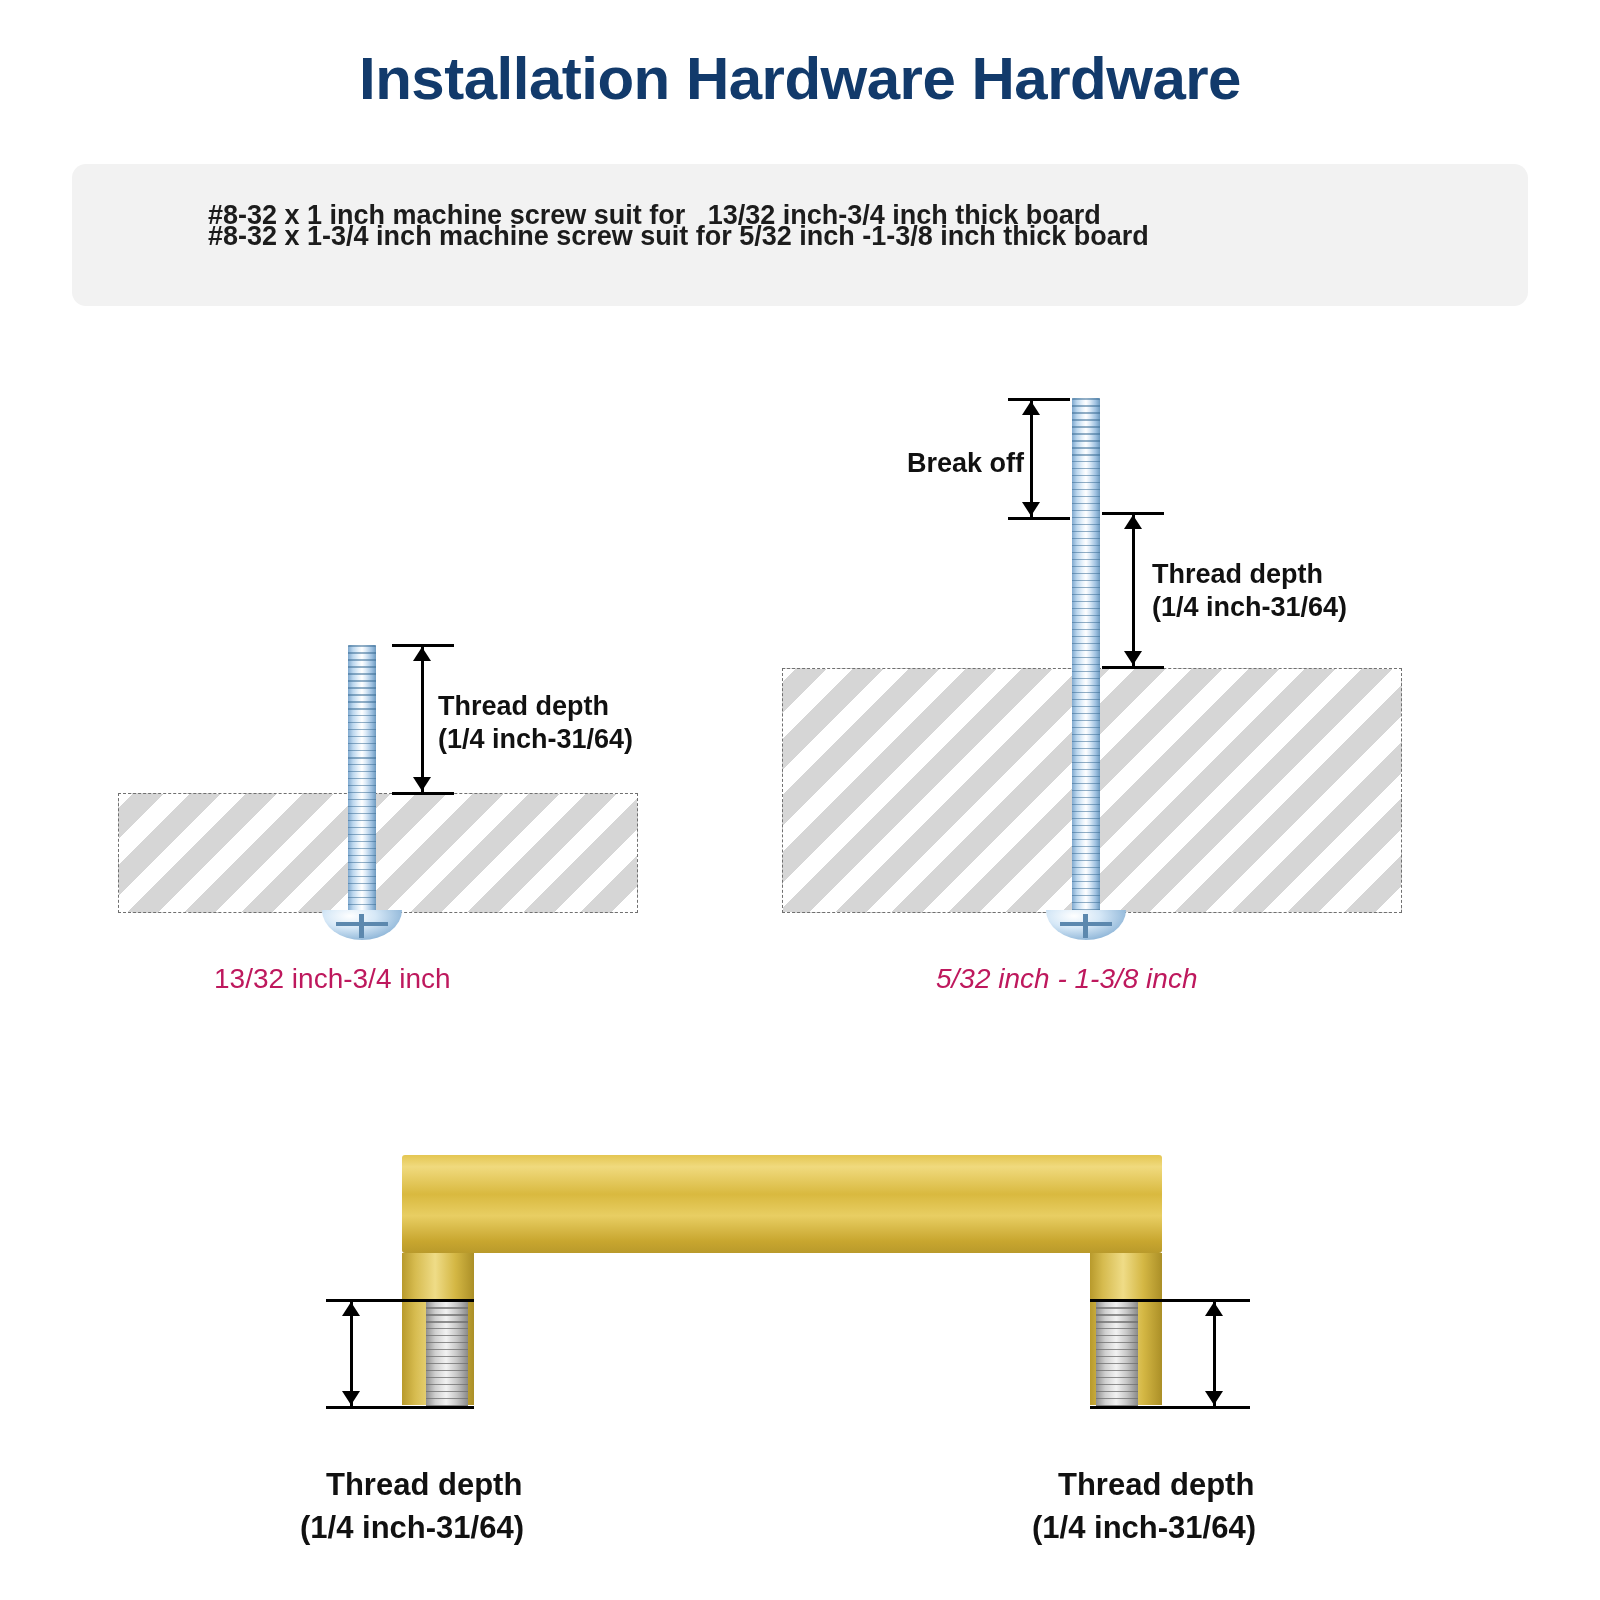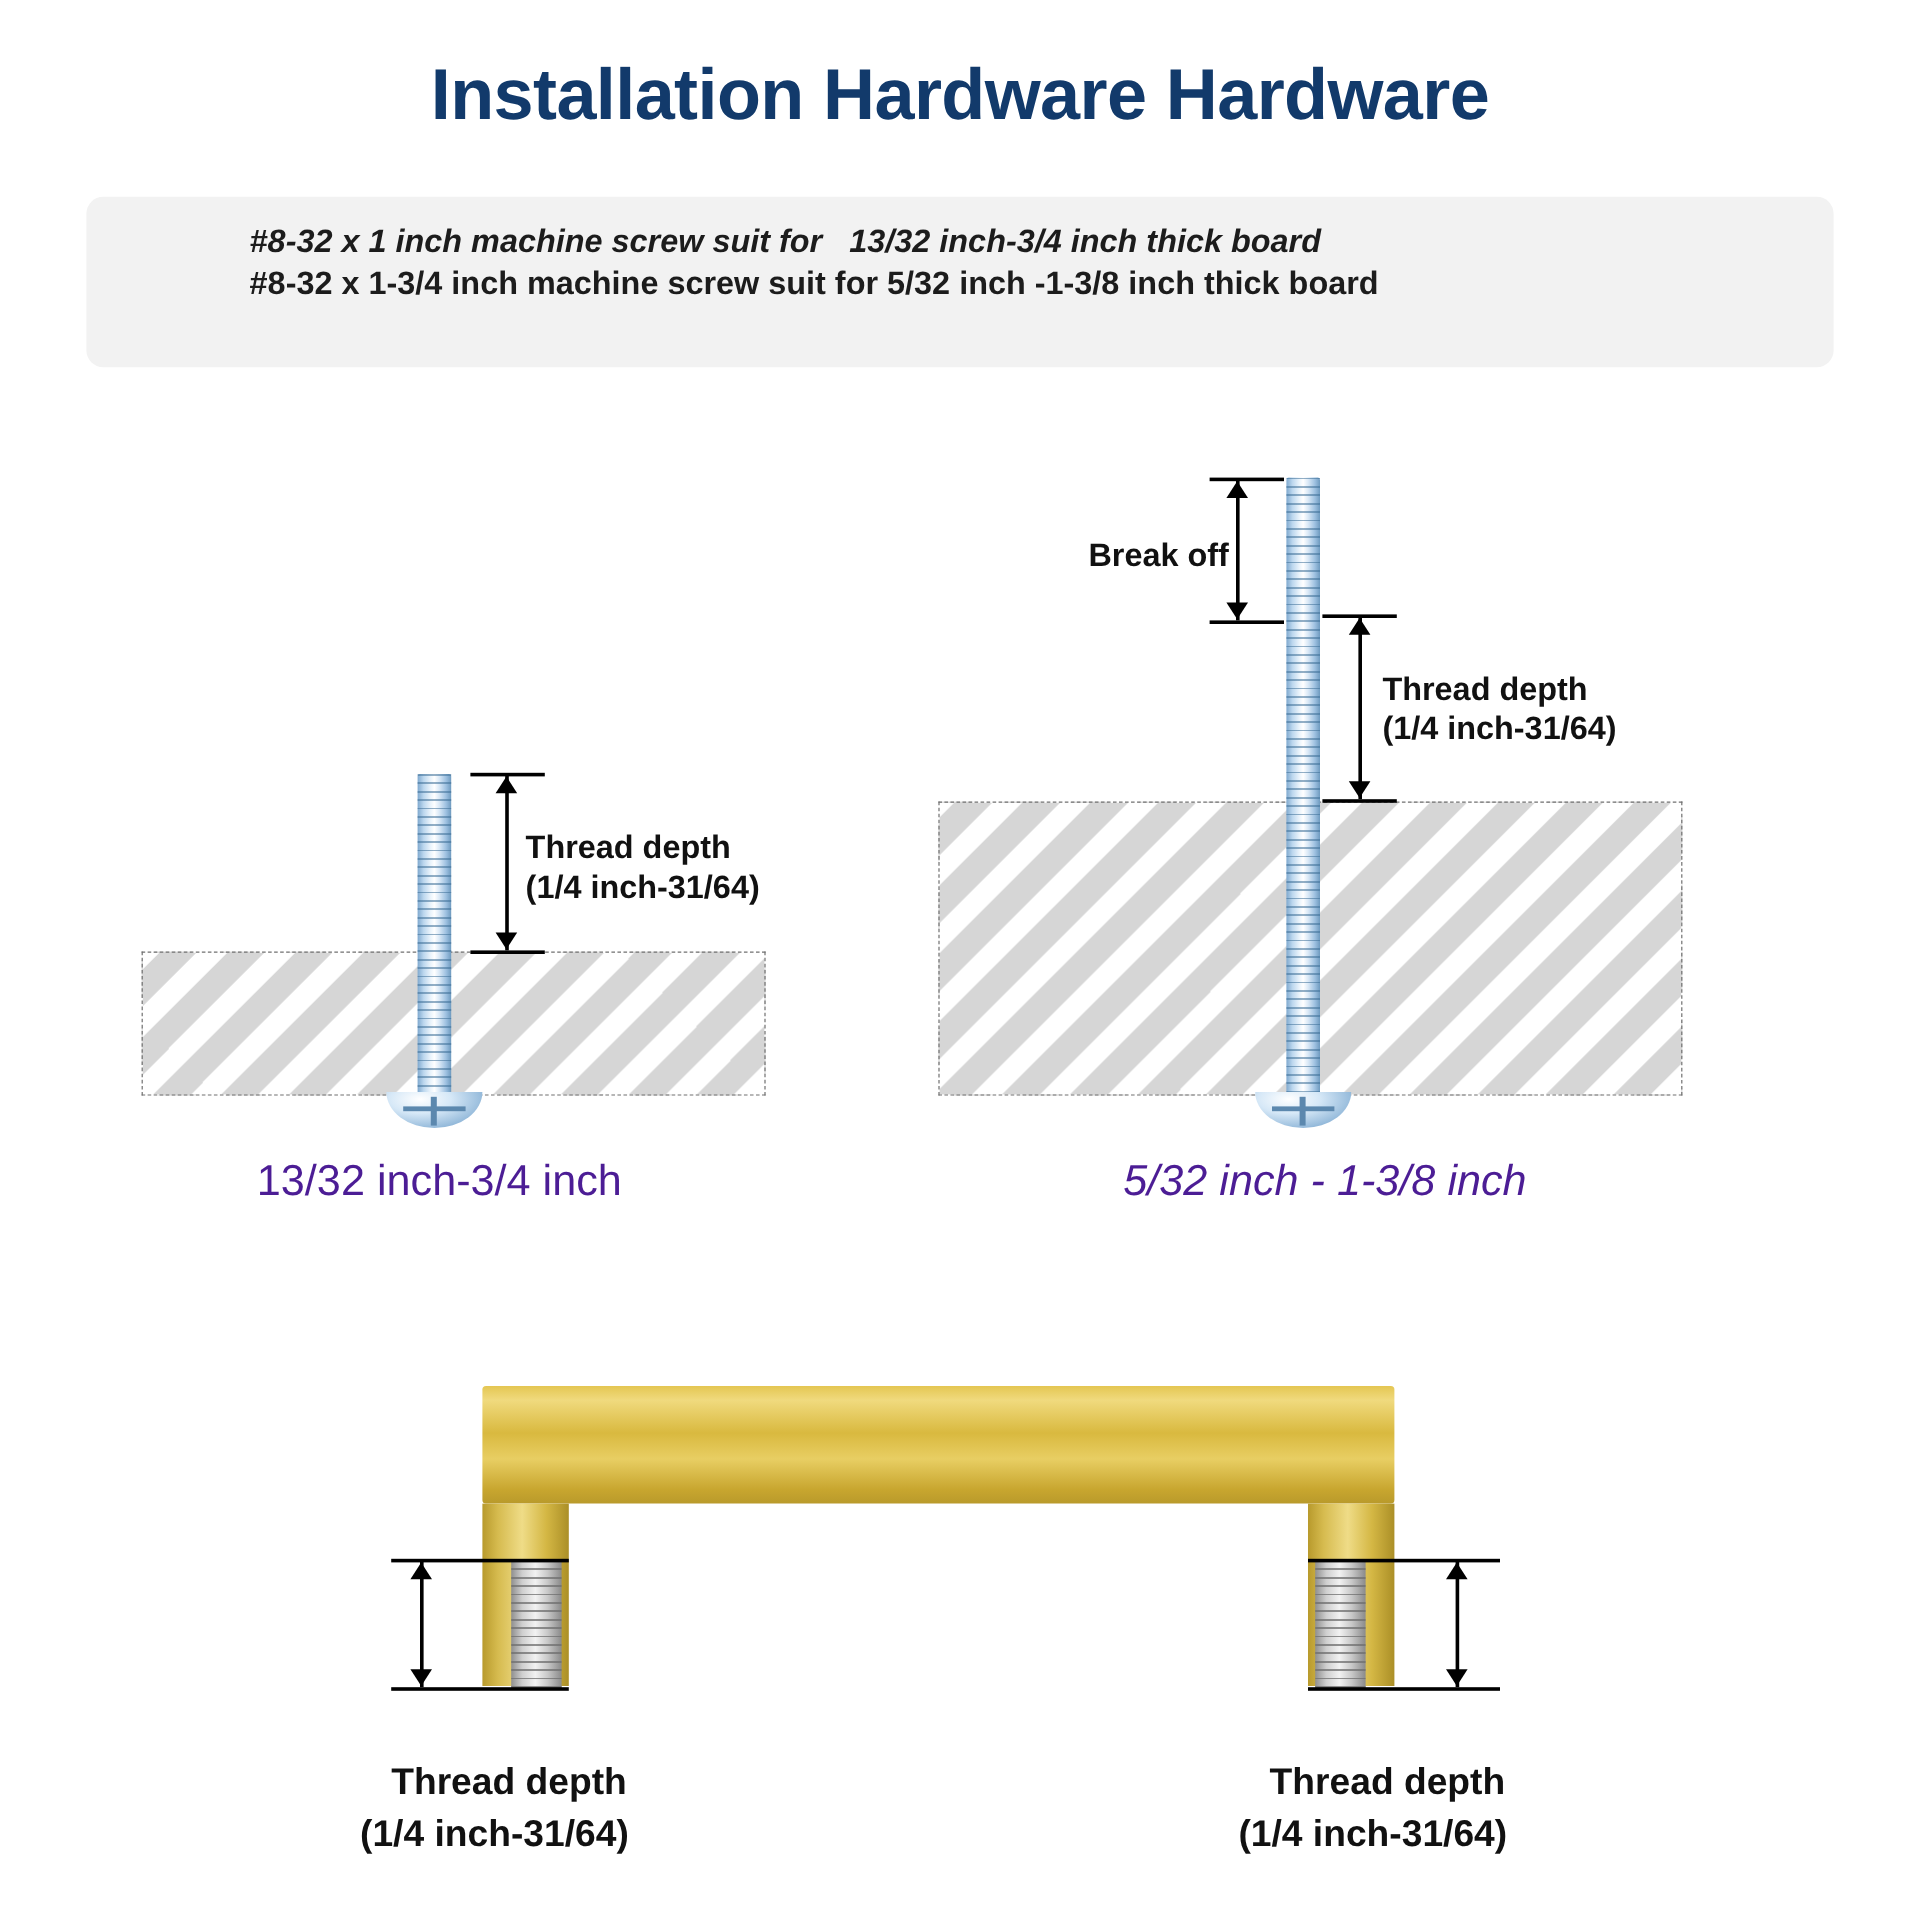--- a/index.html
+++ b/index.html
@@ -39,21 +39,21 @@
     border-radius: 14px;
   }
   .spec-line {
     position: absolute;
     left: 136px;
     font-size: 27px;
     font-weight: bold;
     color: #1c1c1c;
     white-space: pre;
   }
-  .spec-line-1 { top: 22px; font-style: italic; }
+  .spec-line-1 { top: 36px; }
   .spec-line-2 { top: 57px; }
 
   
   .board {
     position: absolute;
     border: 1px dashed #707070;
     background:
       repeating-linear-gradient(
         -45deg,
         #ffffff 0px,
@@ -130,22 +130,22 @@
 
   .label {
     position: absolute;
     font-weight: bold;
     color: #111;
     white-space: pre;
     line-height: 1.22;
   }
   .caption {
     position: absolute;
-    font-size: 36px;
-    color: #4c1d95;
+    font-size: 28px;
+    color: #be185d;
     white-space: pre;
   }
 
   
   .handle-part {
     position: absolute;
     background:
       linear-gradient(to bottom,
         #e4c652 0%,
         #f0da7e 12%,

